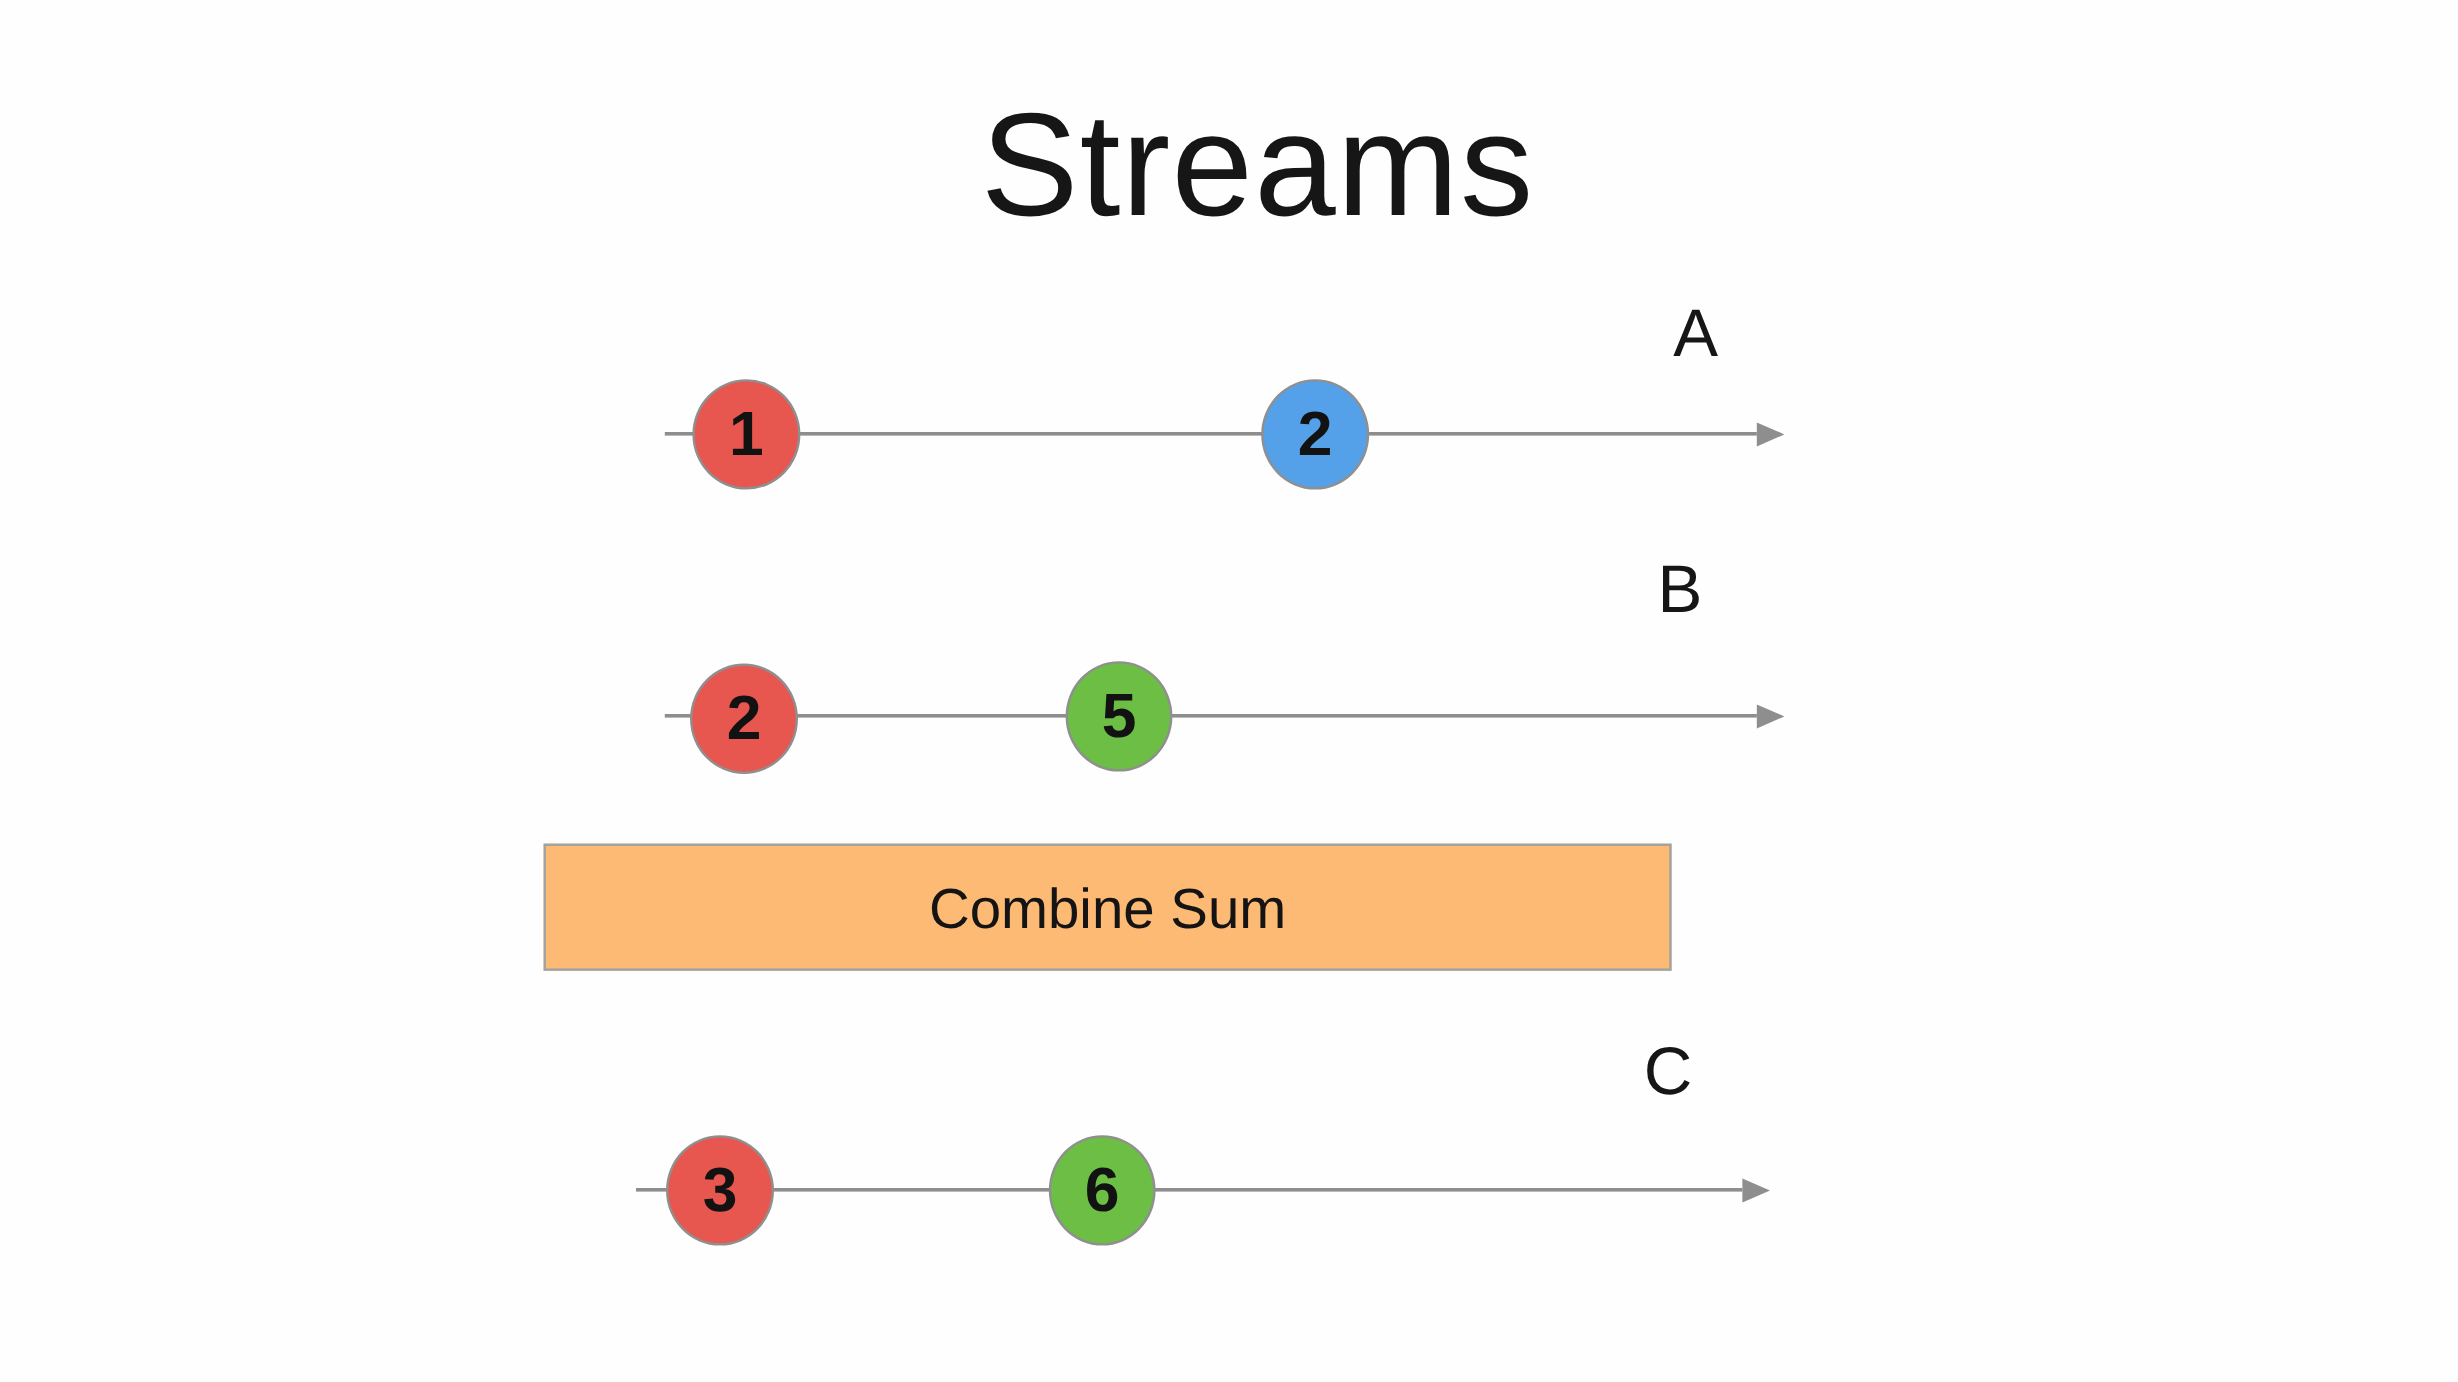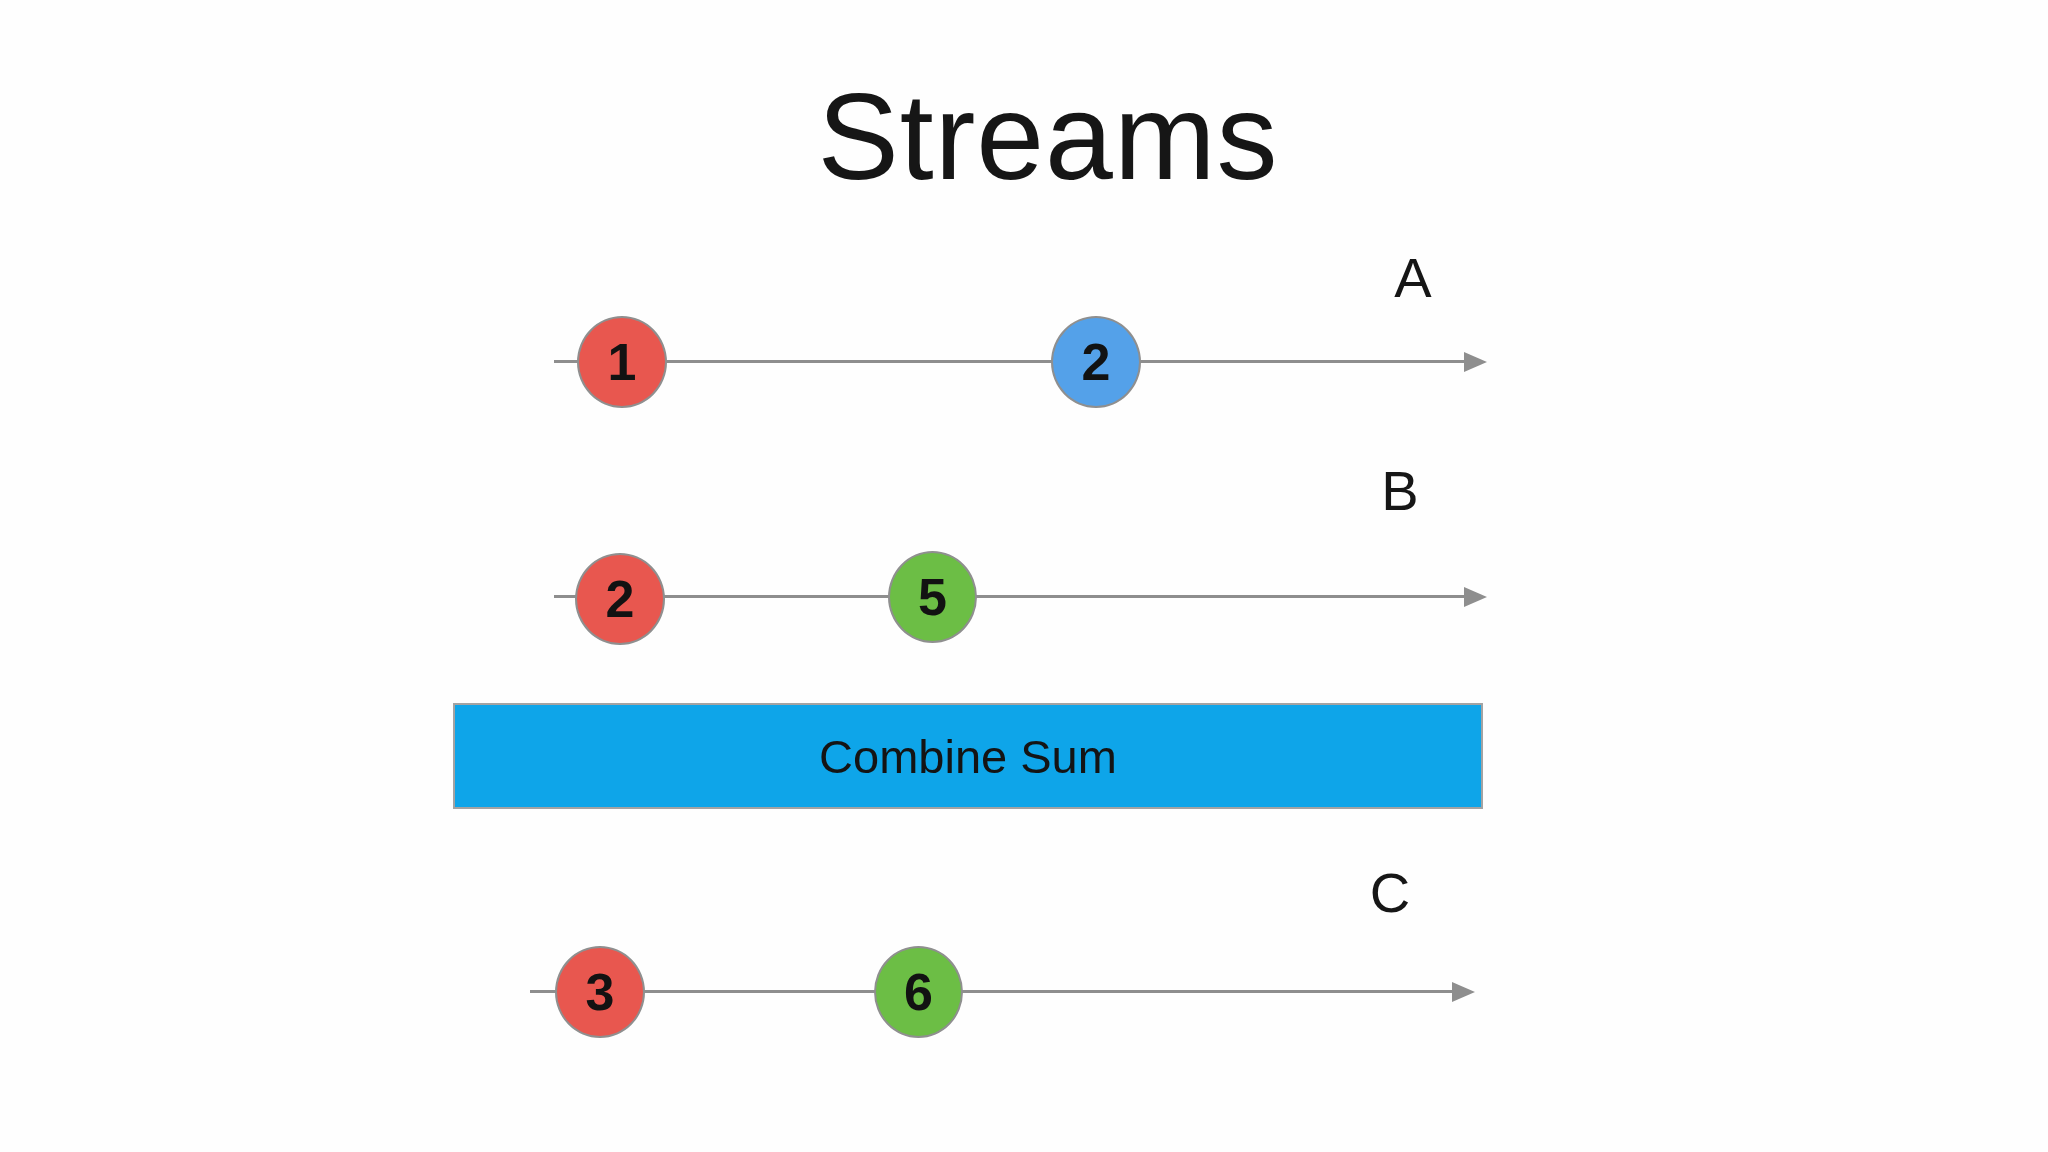--- a/index.html
+++ b/index.html
@@ -52,24 +52,24 @@
     align-items:center;
     justify-content:center;
     font-size:52px;
     font-weight:700;
     color:#121212;
     z-index:2;
   }
   .operator-box{
     position:absolute;
     left:453px;top:703px;
-    width:1030px;height:106px;
+    width:940px;height:106px;
     box-sizing:border-box;
     border:2px solid #a3a3a3;
-    background:#0ea5e9;
+    background:#fdba74;
     display:flex;
     align-items:center;
     justify-content:center;
   }
   .operator-label{
     font-size:47px;
     font-weight:400;
     color:#141414;
   }
 </style>

